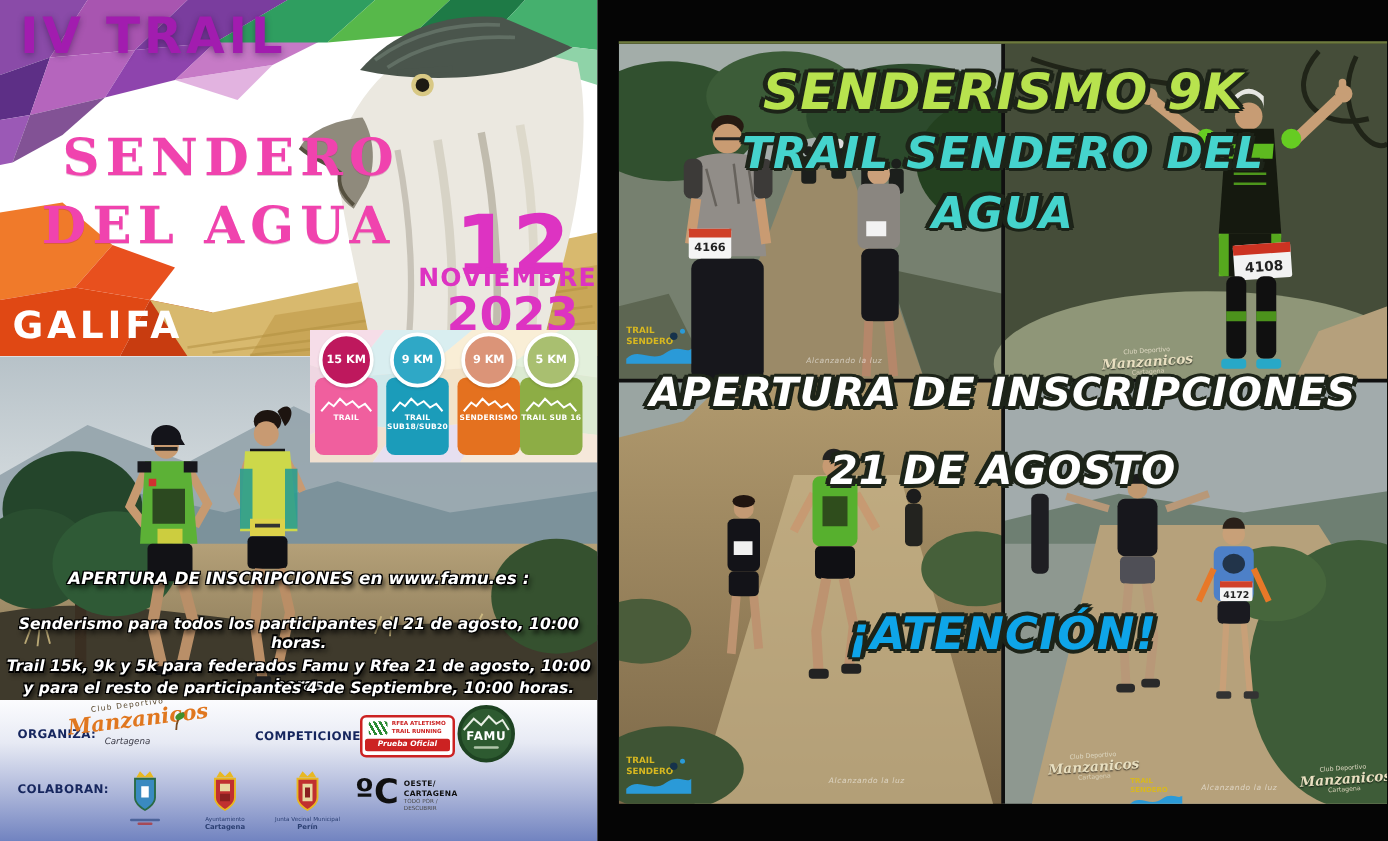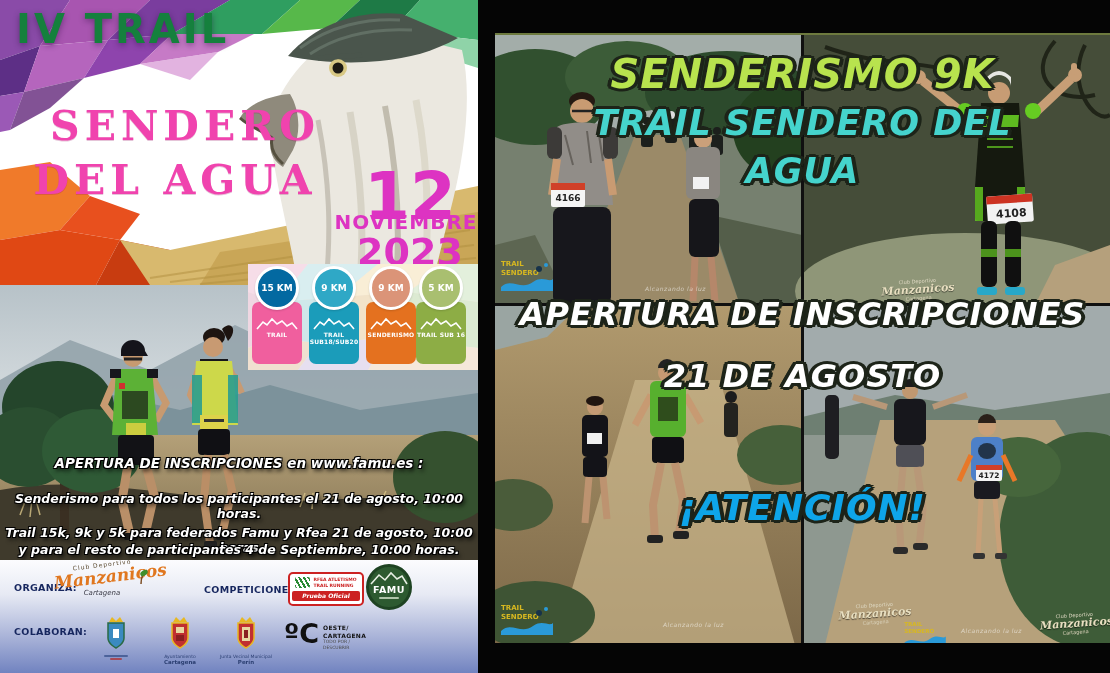--- a/index.html
+++ b/index.html
@@ -3,21 +3,21 @@
 <meta charset="utf-8">
 <style>
   html,body{margin:0;padding:0;background:#000}
   .canvas{position:relative;width:1110px;height:673px;overflow:hidden;background:#000;
           font-family:"DejaVu Sans",sans-serif}
 
   
   .left-poster{position:absolute;left:0;top:0;width:478px;height:673px;background:#fff;overflow:hidden}
   .hero{position:absolute;left:0;top:0;width:478px;height:285px;overflow:hidden}
   .hero svg{position:absolute;left:0;top:0}
-  .iv-trail{position:absolute;left:16px;top:6px;font-size:40px;font-weight:800;color:#15803d;
+  .iv-trail{position:absolute;left:16px;top:6px;font-size:40px;font-weight:800;color:#a21caf;
             letter-spacing:3px;text-shadow:0 2px 6px rgba(40,10,60,.45)}
   .race-line{position:absolute;font-family:"DejaVu Serif",serif;font-weight:900;color:#f043ae;
              letter-spacing:5px;text-shadow:0 1px 0 rgba(150,20,100,.25)}
   .race1{left:0;top:102px;width:370px;text-align:center;font-size:41px}
   .race2{left:0;top:156px;width:350px;text-align:center;font-size:41px}
   .date-col{position:absolute;color:#dd33c2;font-weight:800;text-align:center}
   .date-day{left:340px;top:158px;width:140px;font-size:66px}
   .date-month{left:332px;top:210px;width:148px;font-size:20px;letter-spacing:1px}
   .date-year{left:340px;top:230px;width:140px;font-size:38px}
   .galifa{position:absolute;left:10px;top:243px;font-size:30px;font-weight:800;color:#fff;letter-spacing:3px}
@@ -26,21 +26,21 @@
   .badges{position:absolute;left:248px;top:264px;width:230px;height:106px}
   .badges-bg{position:absolute;left:0;top:0}
   .badge{position:absolute;top:0;width:54px;text-align:center}
   .b0{left:2px}.b1{left:59px}.b2{left:116px}.b3{left:166px}
   .bcircle{position:relative;margin:2px auto 0;width:38px;height:38px;border-radius:50%;
            border:3px solid #fff;color:#fff;font-weight:800;font-size:9px;line-height:38px;z-index:2;
            box-shadow:0 1px 2px rgba(0,0,0,.15)}
   .bbox{position:relative;margin:-8px auto 0;width:50px;height:62px;border-radius:7px;z-index:1;
         padding-top:15px;box-sizing:border-box;color:#fff}
   .blabel{display:block;font-size:6px;font-weight:800;line-height:1.2;margin-top:1px;letter-spacing:.2px}
-  .b0 .bcircle{background:#0369a1}.b0 .bbox{background:#f05f9e}
+  .b0 .bcircle{background:#be185d}.b0 .bbox{background:#f05f9e}
   .b1 .bcircle{background:#2fa8c6}.b1 .bbox{background:#1b9cba}
   .b2 .bcircle{background:#db9478}.b2 .bbox{background:#e4711f}
   .b3 .bcircle{background:#a9bf70}.b3 .bbox{background:#8dad45}
   .mountain-svg{display:block;margin:0 auto}
 
   
   .photo-sec{position:absolute;left:0;top:285px;width:478px;height:275px;overflow:hidden}
   .ph-text{position:absolute;left:0;width:100%;text-align:center;color:#fff;font-style:italic;font-weight:800;
            text-shadow:-1px -1px 0 #000,1px -1px 0 #000,-1px 1px 0 #000,1px 1px 0 #000,2px 3px 4px rgba(0,0,0,.9)}
   .ph0{top:170px;font-size:13.5px}
@@ -157,20 +157,21 @@
         <circle cx="338" cy="68" r="9" fill="#d8c884"></circle>
         <circle cx="338" cy="68" r="5.5" fill="#1d1a14"></circle>
         <path d="M318,58 L362,55" stroke="#4a554c" stroke-width="5"></path>
       </svg>
       <div class="iv-trail">IV TRAIL</div>
       <div class="race-line race1">SENDERO</div>
       <div class="race-line race2">DEL AGUA</div>
       <div class="date-col date-day">12</div>
       <div class="date-col date-month">NOVIEMBRE</div>
       <div class="date-col date-year">2023</div>
+      <div class="galifa">GALIFA</div>
     </div>
 
     <div class="photo-sec">
       <svg width="478" height="275" viewBox="0 0 478 275">
         <defs>
           <linearGradient id="skyL" x1="0" y1="0" x2="0" y2="1">
             <stop offset="0" stop-color="#b7c2c8"></stop>
               <stop offset="1" stop-color="#e0e5e7"></stop>
           </linearGradient>
           <linearGradient id="gndL" x1="0" y1="0" x2="0" y2="1">

